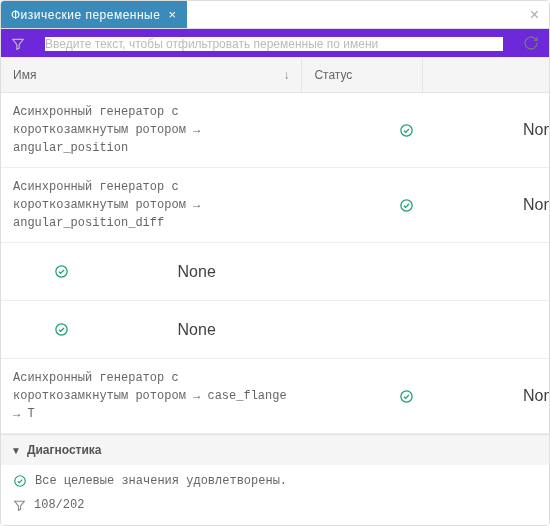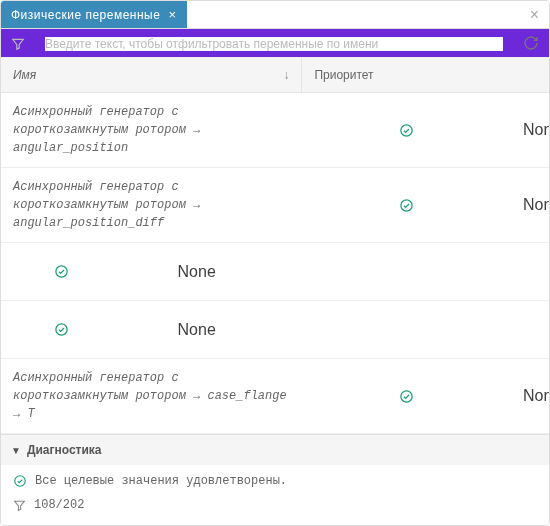--- a/index.html
+++ b/index.html
@@ -76,21 +76,21 @@
   flex-shrink: 0;
 }
 .table-header {
   display: flex;
   background: #f5f5f5;
   border-bottom: 1px solid #e5e5e5;
   color: #666;
   font-size: 12px;
 }
 .th, .td { padding: 10px 12px; }
-.col-name { flex: 0 0 55%; font-style: italic; }
+.col-name { flex: 0 0 55%; }
 .col-status { flex: 0 0 22%; text-align: center; }
 .col-prio { flex: 0 0 23%; }
 .th.col-name {
   display: flex;
   align-items: center;
   justify-content: space-between;
   border-right: 1px solid #e5e5e5;
 }
 .th.col-status { border-right: 1px solid #e5e5e5; text-align: left; }
 .sort-arrow { color: #888; font-size: 12px; }
@@ -180,22 +180,22 @@
       <path d="M21 12a9 9 0 1 1-3-6.7L21 8"></path>
       <path d="M21 3v5h-5"></path>
     </svg>
   </div>
 
   <div class="table-header">
     <div class="th col-name">
       <span>Имя</span>
       <span class="sort-arrow">↓</span>
     </div>
-    <div class="th col-prio">
-      <span>Приоритет</span>
+    <div class="th col-status">
+      <span>Статус</span>
     </div>
   </div>
 
   <div class="table-body" id="table-body">
       <div class="row">
         <div class="td col-name">Асинхронный генератор с короткозамкнутым ротором → angular_position</div>
         <div class="td col-status">
           <svg class="status-icon" viewBox="0 0 24 24" fill="none" stroke="currentColor" stroke-width="2">
             <circle cx="12" cy="12" r="9"></circle>
             <path d="M8 12.5l2.5 2.5L16 9.5"></path>

